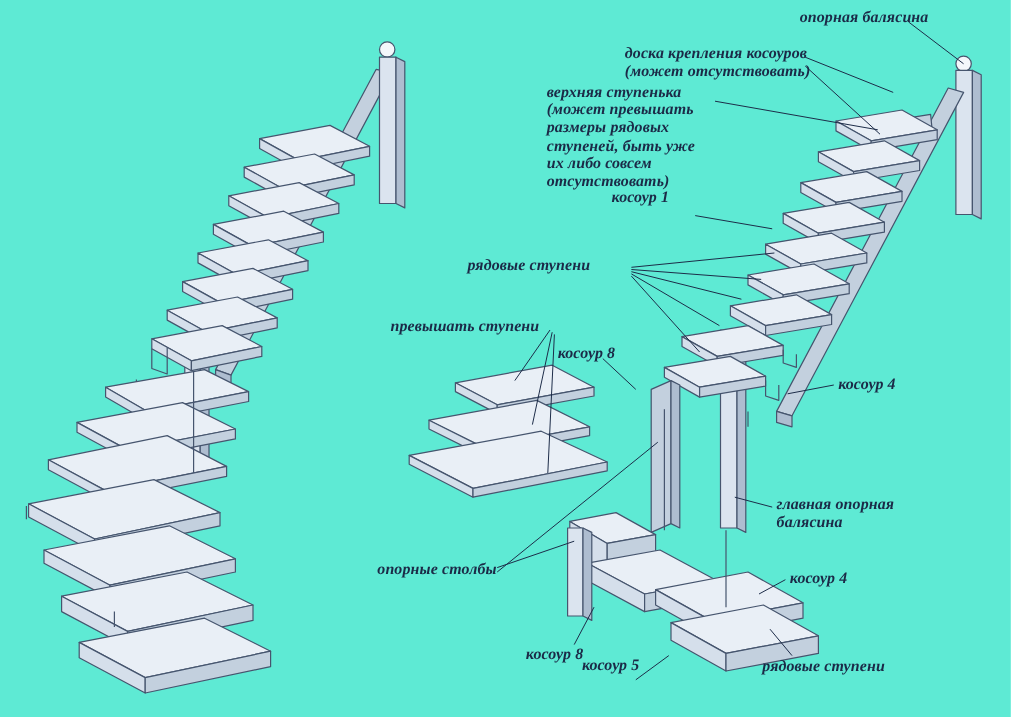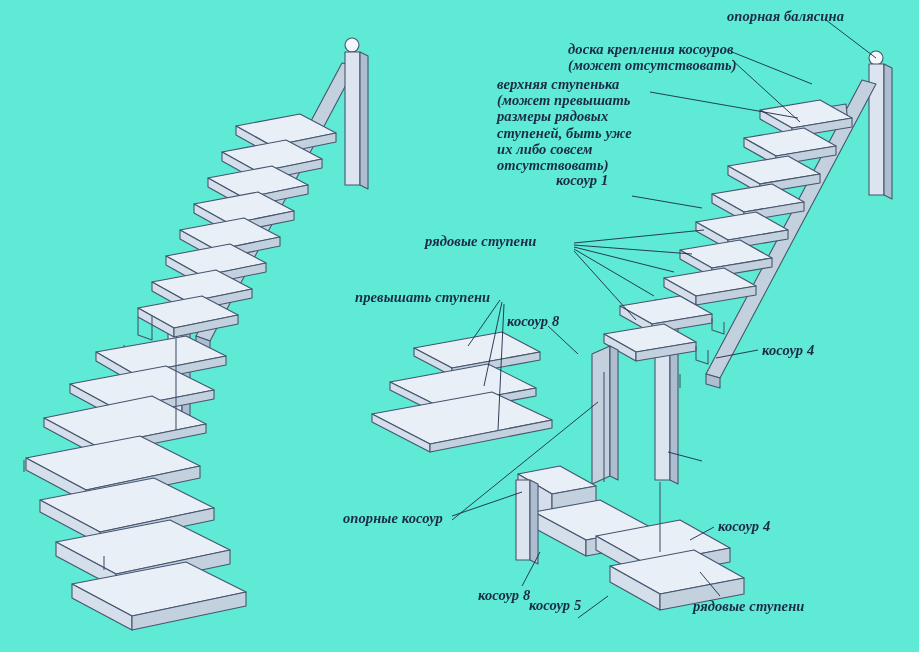--- a/index.html
+++ b/index.html
@@ -281,19 +281,21 @@
 (может превышать
 размеры рядовых
 ступеней, быть уже
 их либо совсем
 отсутствовать)</div>
   <div class="label" style="left:556px; top:172px;text-align:right;">косоур 1</div>
   <div class="label" style="left:425px; top:233px;">рядовые ступени</div>
   <div class="label" style="left:355px; top:289px;">превышать ступени</div>
   <div class="label" style="left:507px; top:313px;">косоур 8</div>
   <div class="label" style="left:762px; top:342px;">косоур 4</div>
-  <div class="label" style="left:343px; top:510px;">опорные косоур</div>
+  <div class="label" style="left:706px; top:451px;">главная опорная
+балясина</div>
+  <div class="label" style="left:343px; top:510px;">опорные столбы</div>
   <div class="label" style="left:718px; top:518px;">косоур 4</div>
   <div class="label" style="left:478px; top:587px;">косоур 8</div>
   <div class="label" style="left:693px; top:598px;">рядовые ступени</div>
   <div class="label" style="left:529px; top:597px;">косоур 5</div>
 
 </div>
 
 </body></html>

